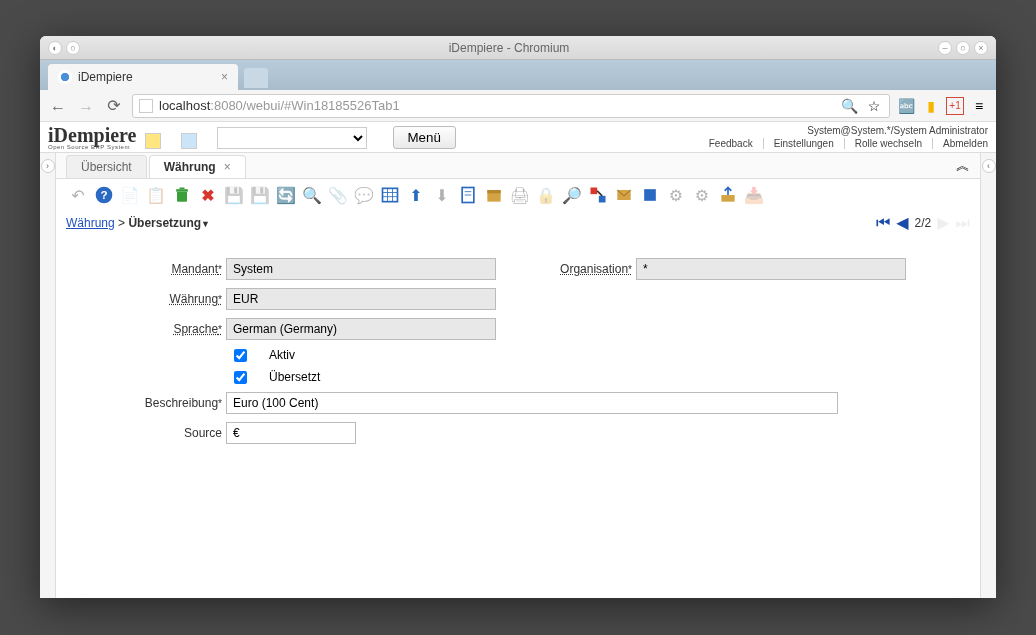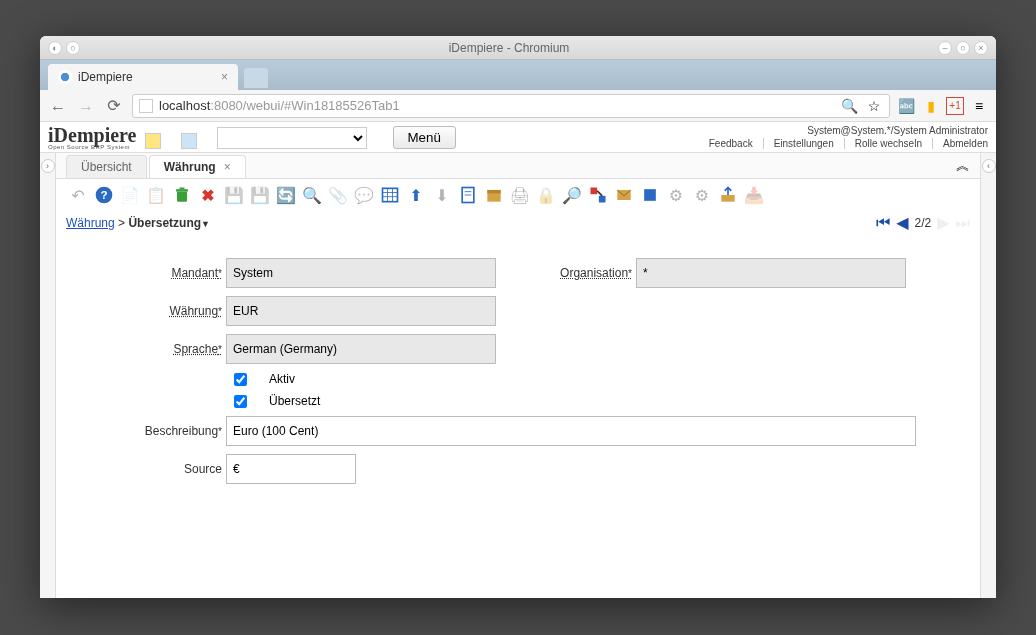--- a/index.html
+++ b/index.html
@@ -81,24 +81,24 @@
   
   
   .form-area { padding: 20px 30px; }
   .form-row { display: flex; align-items: center; margin-bottom: 8px; }
   .form-col { display: flex; align-items: center; }
   .form-col.left { width: 430px; }
   .form-col.right { flex: 1; }
   .field-label { width: 140px; text-align: right; padding-right: 4px; font-size: 12px; color: #333; }
   .field-label.u { text-decoration: underline dotted; }
   .field-label .req { color: #333; font-size: 10px; }
-  .field-input { height: 22px; border: 1px solid #bbb; padding: 14px 6px; font-size: 12px; }
+  .field-input { height: 22px; border: 1px solid #bbb; padding: 2px 6px; font-size: 12px; }
   .field-input.ro { background: #e8e8e8; }
   .field-input.short { width: 270px; }
-  .field-input.long { width: 690px; }
+  .field-input.long { width: 612px; }
   .field-input.mini { width: 130px; }
   .check-row { margin-left: 148px; display: flex; align-items: center; gap: 22px; }
   .check-row input { width: 13px; height: 13px; }
 </style>
 </head>
 <body>
 
 <div class="window-frame">
 
   <div class="titlebar">

